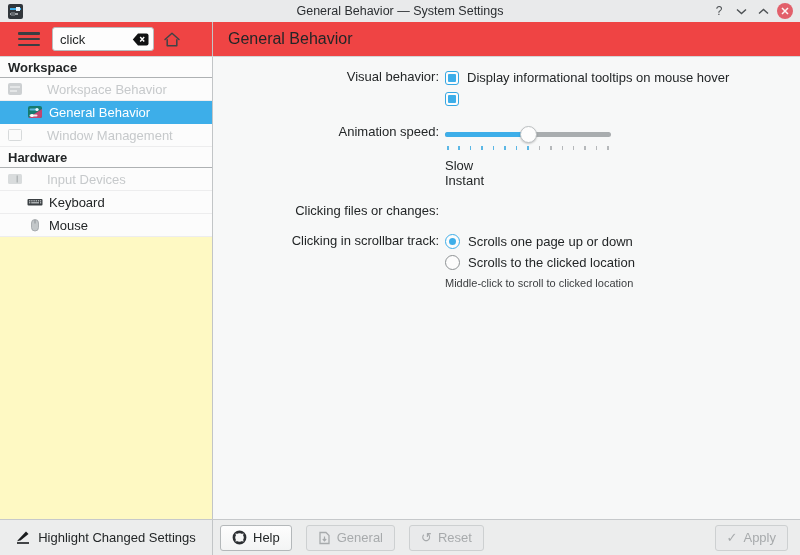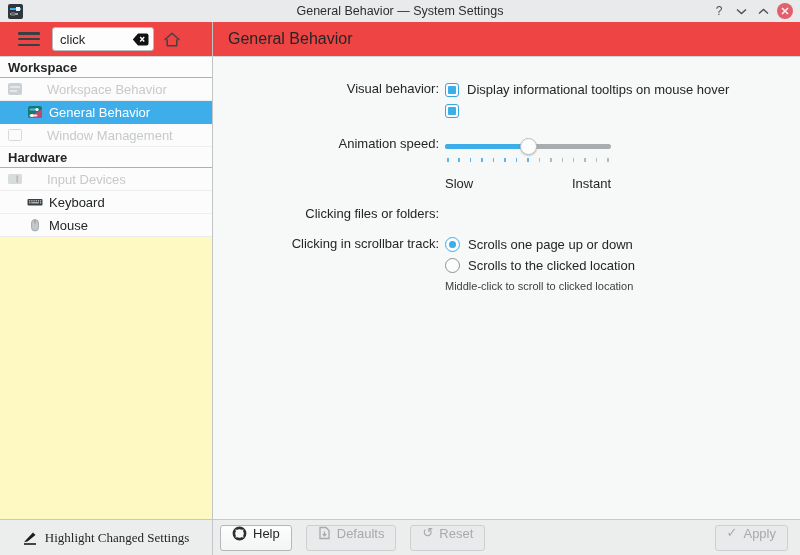--- a/index.html
+++ b/index.html
@@ -39,49 +39,49 @@
   .section-header { height:21px; display:flex; align-items:center; padding-left:8px; font-weight:bold; font-size:13px; color:#232627; border-bottom:1px solid #aeb1b3; background:#fcfcfc; }
   .side-item { height:23px; display:flex; align-items:center; gap:6px; padding-left:7px; border-bottom:1px solid #ededee; background:#fcfcfc; cursor:default; }
   .side-item.child { padding-left:27px; }
   .side-item.disabled { color:#c6c9cb;gap:24px; }
   .side-item.selected { background:#3daee9; color:#ffffff; border-bottom:1px solid #3daee9; }
   .side-item .icon16 { width:16px; height:16px; flex:0 0 16px; display:flex; align-items:center; justify-content:center; }
 
   .content { flex:1; background:#f7f8f8; overflow:hidden; }
 
   
-  .form { padding-top:22px; }
+  .form { padding-top:10px; }
   .frow { display:flex; margin-bottom:13px; }
   .flabel { width:226px; flex:0 0 226px; text-align:right; padding-top:2px; color:#232627; }
   .fctrl { padding-left:6px; }
   .check-line, .radio-line { display:flex; align-items:center; gap:8px; height:21px; }
   .checkbox { width:14px; height:14px; border:1px solid #35a7e3; border-radius:3px; background:#fcfcfc; display:flex; align-items:center; justify-content:center; }
   .checkbox .cb-inner { width:8px; height:8px; background:#3daee9; border-radius:1px; }
   .radio { width:15px; height:15px; border-radius:50%; background:#fcfcfc; border:1px solid #8e9294; display:flex; align-items:center; justify-content:center; }
   .radio.sel { border:1.5px solid #3daee9; }
   .radio .dot { width:7px; height:7px; border-radius:50%; background:#3daee9; display:none; }
   .radio.sel .dot { display:block; }
   .hint { font-size:11px; color:#3c3e40; margin-top:4px; }
 
   .slider-wrap { width:166px; padding-top:4px; }
   .slider-track { position:relative; height:17px; }
   .track-bg { position:absolute; top:6px; left:0; right:0; height:5px; border-radius:2.5px; background:#a9adaf; }
   .track-fill { position:absolute; top:6px; left:0; width:50.6%; height:5px; border-radius:2.5px; background:#3daee9; }
   .slider-handle { position:absolute; top:0; left:calc(50.6% - 8.5px); width:17px; height:17px; border-radius:50%; background:#fdfdfd; border:1px solid #bcc0c2; box-shadow:0 1px 2px rgba(0,0,0,.2); }
   .ticks { display:flex; justify-content:space-between; margin-top:3px; padding:0 2px; }
   .ticks i { width:1.5px; height:4px; background:#b6b9bb; }
   .ticks i.b { background:#5bb7e5; }
-  .slider-labels { display:flex; justify-content:space-between; margin-top:14px; }
+  .slider-labels { display:flex; justify-content:space-between; margin-top:8px;flex-direction:column; }
 
   
   .footer { height:36px; flex:0 0 36px; display:flex; border-top:1px solid #c6c9cb; background:#eceded; }
   .footer-left { width:213px; flex:0 0 213px; display:flex; align-items:center; justify-content:center; border-right:1px solid #c2c5c7; }
-  .flat-btn { display:flex; align-items:center; gap:7px; font-size:13px; color:#232627; background:transparent; border:none; cursor:default;font-family:Liberation Serif, serif; }
+  .flat-btn { display:flex; gap:7px; font-size:13px; color:#232627; background:transparent; border:none; cursor:default; }
   .footer-right { flex:1; display:flex; align-items:center; padding:0 12px 0 7px; gap:14px; }
-  .btn { height:26px; display:flex; gap:6px; padding:0 11px; font-size:13px; border-radius:3px; border:1px solid #b4b8ba; background:linear-gradient(#fdfdfd,#f3f4f4); color:#232627; cursor:default; font-family:inherit; }
+  .btn { height:26px; display:flex; align-items:center; gap:6px; padding:0 11px; font-size:13px; border-radius:3px; border:1px solid #b4b8ba; background:linear-gradient(#fdfdfd,#f3f4f4); color:#232627; cursor:default; font-family:inherit; }
   .btn.disabled { border:1px solid #cdd0d1; background:#e9eaeb; color:#a7aaac; }
   .btn .bicon { font-size:13px; line-height:1; }
   .spacer { flex:1; }
   svg { display:block; }
 </style>
 </head>
 <body>
 
 <div class="window">
 
@@ -273,21 +273,21 @@
               </div>
               <div class="slider-labels">
                 <span>Slow</span>
                 <span>Instant</span>
               </div>
             </div>
           </div>
         </div>
 
         <div class="frow">
-          <div class="flabel">Clicking files or folders:</div>
+          <div class="flabel">Clicking files or changes:</div>
         </div>
 
         <div class="frow">
           <div class="flabel">Clicking in scrollbar track:</div>
           <div class="fctrl">
             <div class="radio-line">
               <span class="radio sel">
                   <span class="dot"></span>
                 </span>
               <span>Scrolls one page up or down</span>
@@ -321,21 +321,21 @@
           <circle cx="7.5" cy="7.5" r="5.6" fill="none" stroke="#2c2f32" stroke-width="2.6"></circle>
           <path d="M3.6,3.6 L11.4,11.4 M11.4,3.6 L3.6,11.4" stroke="#f3f4f4" stroke-width="1.2"></path>
         </svg>
         <span>Help</span>
       </button>
       <button class="btn disabled">
         <svg width="13" height="14" viewBox="0 0 13 14">
           <path d="M2,1.5 h6 l3,3 v8 h-9 z" fill="none" stroke="#a7aaac" stroke-width="1.3"></path>
           <path d="M6.5,5.5 v4 M4.8,8 l1.7,1.8 1.7,-1.8" fill="none" stroke="#a7aaac" stroke-width="1.2"></path>
         </svg>
-        <span>Defaults</span>
+        <span>General</span>
       </button>
       <button class="btn disabled">
         <span class="bicon">↺</span>
         <span>Reset</span>
       </button>
       <div class="spacer"></div>
       <button class="btn disabled">
         <span class="bicon">✓</span>
         <span>Apply</span>
       </button>

